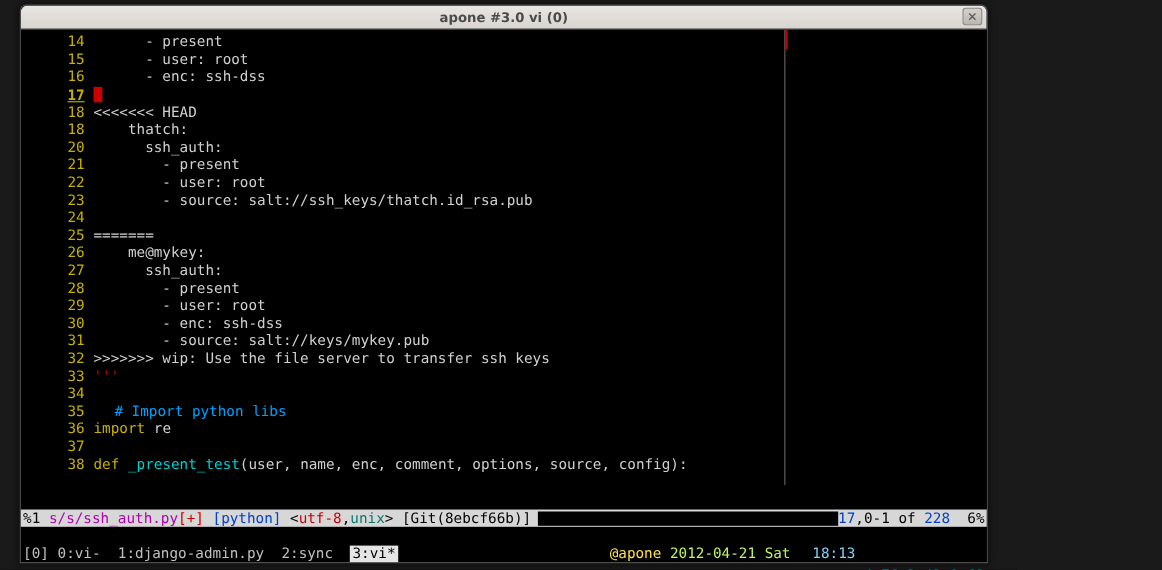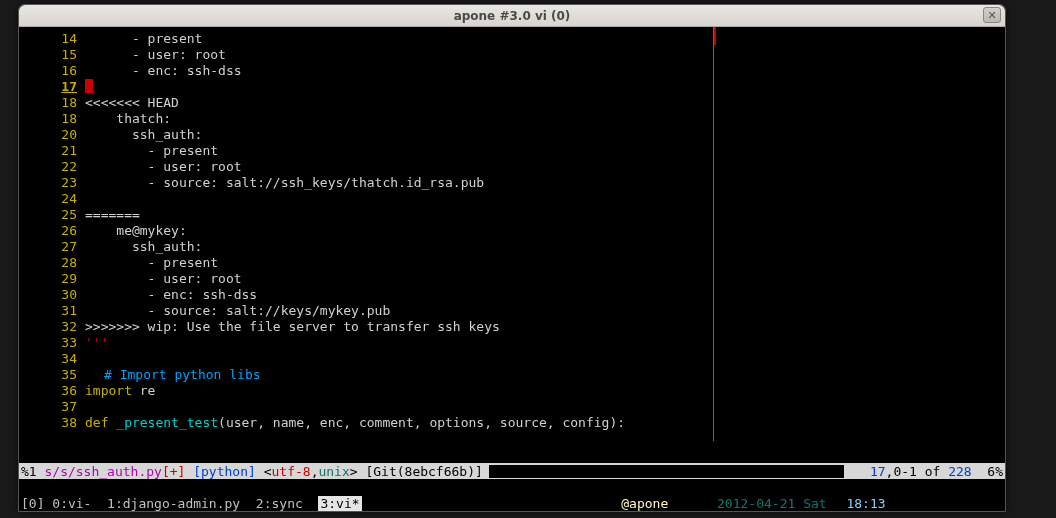--- a/index.html
+++ b/index.html
@@ -10,21 +10,21 @@
     color: #ccc;
     width: 1056px;
     height: 518px;
     overflow: hidden;
     position: relative;
   }
   .window {
     position: absolute;
     left: 18px;
     top: 4px;
-    width: 988px;
+    width: 880px;
     height: 508px;
     background: #000;
     border: 1px solid #555;
     border-top-left-radius: 6px;
     border-top-right-radius: 6px;
     box-shadow: 0 0 8px rgba(0,0,0,.6);
     display: flex;
     flex-direction: column;
   }
   .titlebar {
@@ -127,22 +127,22 @@
     background: #000;
     color: #ccc;
     display: flex;
     align-items: center;
     white-space: pre;
     padding: 0 2px;
   }
   .tmux .win { color: #c0c0c0; }
   .tmux .active { background: #e5e5e5; color: #000; padding: 0 2px; }
   .tmux .spacer { flex: 1; }
-  .tmux .host   { color: #fef9c3; text-align: center; }
-  .tmux .date   { color: #0f766e; margin-left: 41px; }
+  .tmux .host   { color: #fde047; text-align: center; }
+  .tmux .date   { color: #bef264; }
   .tmux .time   { color: #7dd3fc; margin-left: 12px; }
   .tmux .load   { color: #00d0d0; margin-top: 40px; }
 </style>
 </head>
 <body>
 
 <div class="window">
   <div class="titlebar">
     <span>apone  #3.0  vi (0)</span>
     <div class="close">

